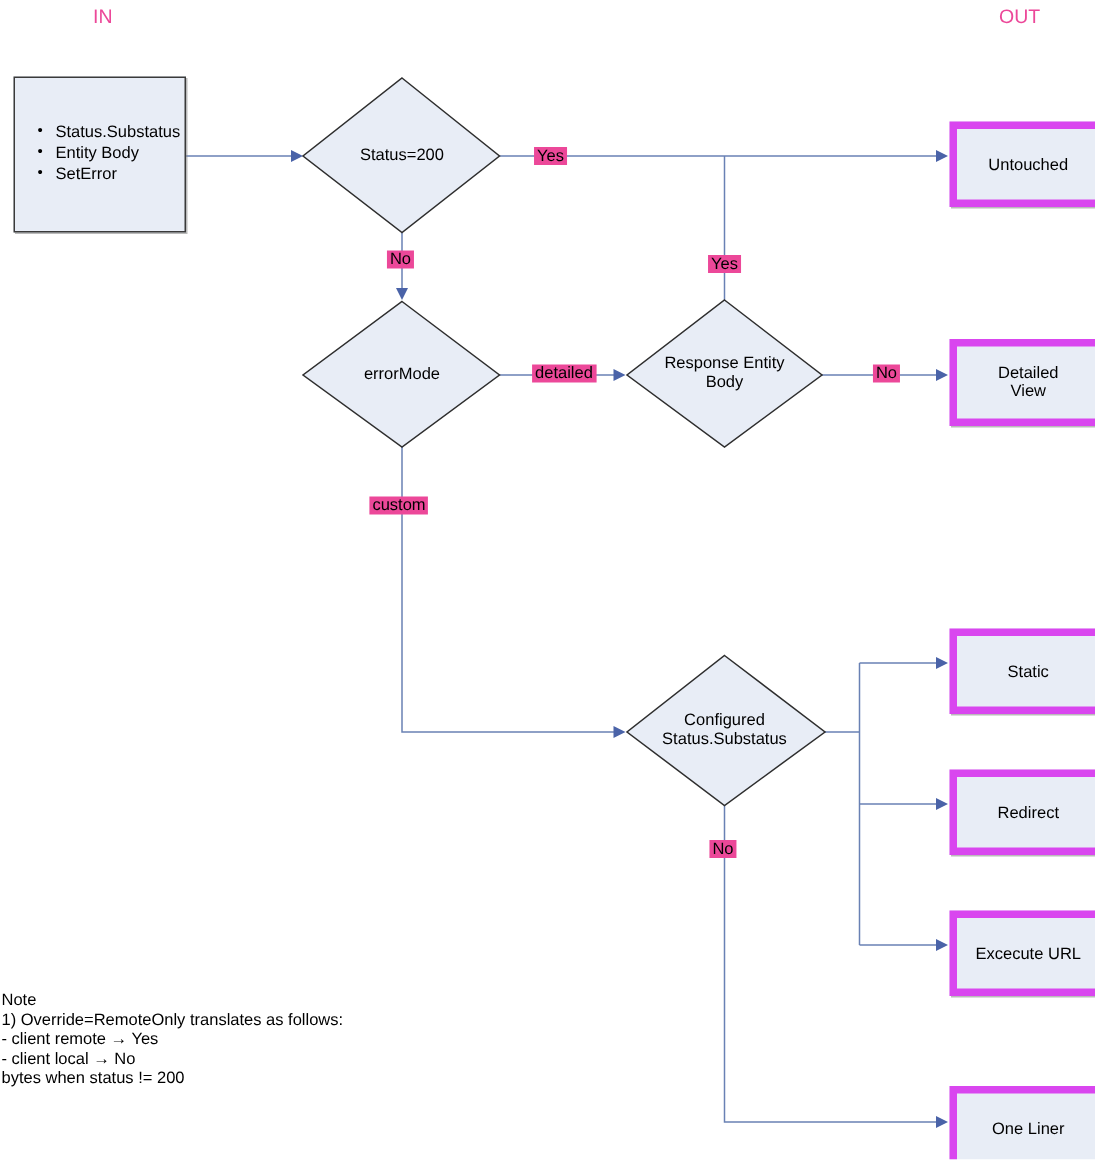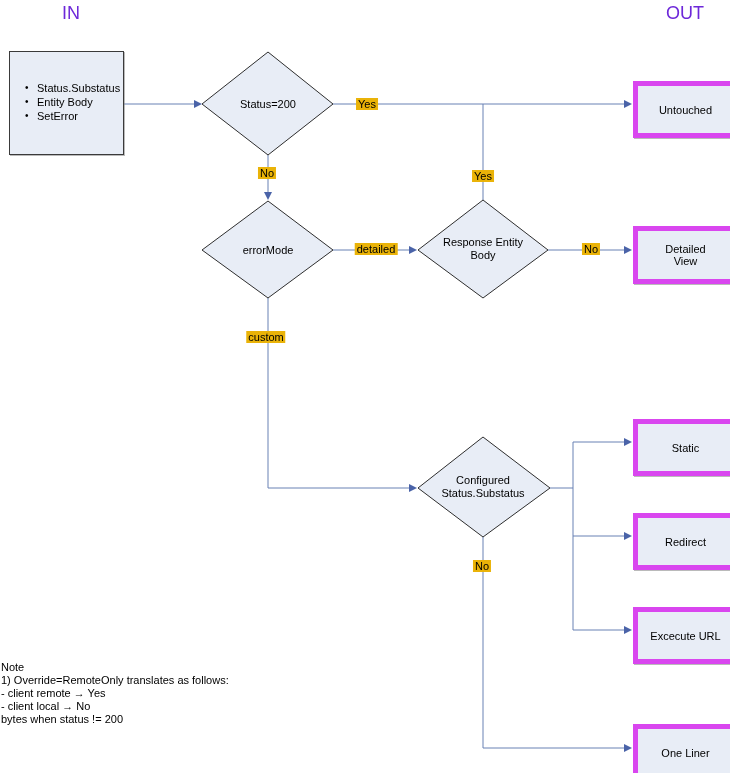--- a/index.html
+++ b/index.html
@@ -4,21 +4,21 @@
 <style>
   html,body{margin:0;padding:0;background:#ffffff;}
   .canvas{
     position:relative;width:730px;height:773px;background:#ffffff;
     font-family:"Liberation Sans",sans-serif;color:#000;overflow:hidden;
   }
   svg.edges{position:absolute;left:0;top:0;width:730px;height:773px;}
   svg.edges line,svg.edges polyline{stroke:#6981b4;stroke-width:1;fill:none;}
   svg.edges polygon.arrow{fill:#4a63a8;stroke:none;}
   svg.edges polygon.diamond{fill:#e8edf6;stroke:#2e2e2e;stroke-width:1;}
-  .title-label{position:absolute;font-size:18px;color:#6d28d9;}
+  .title-label{position:absolute;font-size:13px;color:#ec4899;}
   .box{
     position:absolute;background:#e8edf6;border:5px solid #d946ef;
     box-shadow:1px 1px 0 rgba(130,130,130,.55);
     display:flex;align-items:center;justify-content:center;
     font-size:11px;text-align:center;
   }
   .box .lbl{display:block;}
   .narrow-lbl{width:62px;}
   .input-box{
     position:absolute;background:#e8edf6;border:1px solid #3a3a3a;
@@ -27,21 +27,21 @@
   .input-box .list{position:absolute;left:0;top:29px;width:100%;}
   .input-box .row{position:relative;height:14px;line-height:14px;white-space:nowrap;}
   .input-box .bullet{position:absolute;left:15px;top:0;font-size:10px;}
   .input-box .item{position:absolute;left:27px;top:0;}
   .dlabel{
     position:absolute;transform:translate(-50%,-50%);
     font-size:11px;text-align:center;line-height:13px;
   }
   .elabel{
     position:absolute;transform:translate(-50%,-50%);
-    font-size:11px;background:#eab308;padding:0 2px;white-space:nowrap;
+    font-size:11px;background:#ec4899;padding:0 2px;white-space:nowrap;
   }
   .note{position:absolute;left:1px;top:661px;font-size:11px;line-height:13px;color:#000;}
 </style>
 </head>
 <body>
 
 <div class="canvas">
 
   <svg class="edges">
 

